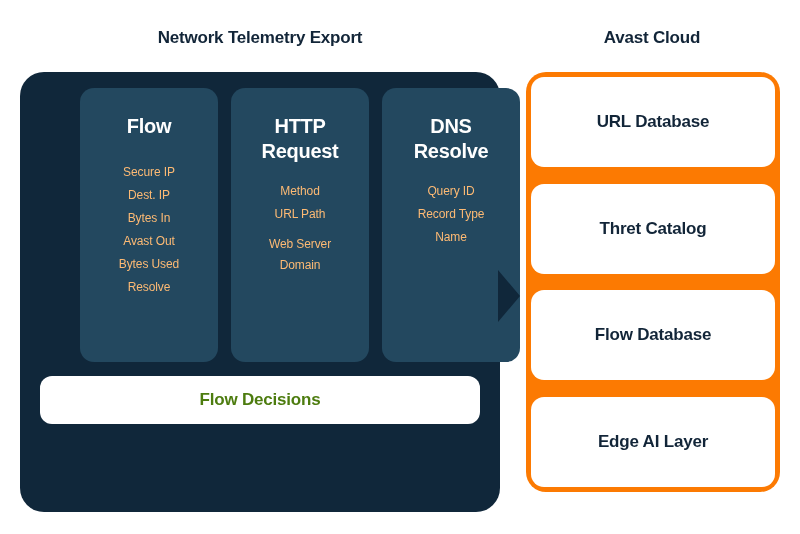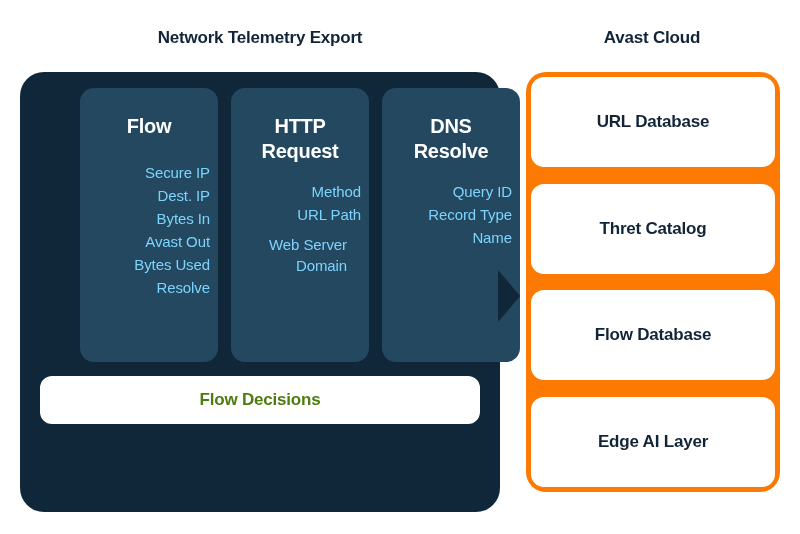--- a/index.html
+++ b/index.html
@@ -74,25 +74,24 @@
   .card-title {
     color: #ffffff;
     font-weight: bold;
     font-size: 20px;
     line-height: 25px;
     letter-spacing: -0.3px;
     margin-bottom: 22px;
   }
   .card-title.two-line { margin-bottom: 16px; }
   .card-field {
-    color: #7dd3fc;
-    font-size: 15px;
+    color: #fdba74;
+    font-size: 12px;
     line-height: 23px;
     letter-spacing: -0.1px;
-    text-align: right;
   }
   .card-field.wrapped { line-height: 21px; }
 
   .wide-pill {
     position: absolute;
     left: 20px;
     width: 440px;
     height: 48px;
     background: #ffffff;
     border-radius: 12px;

